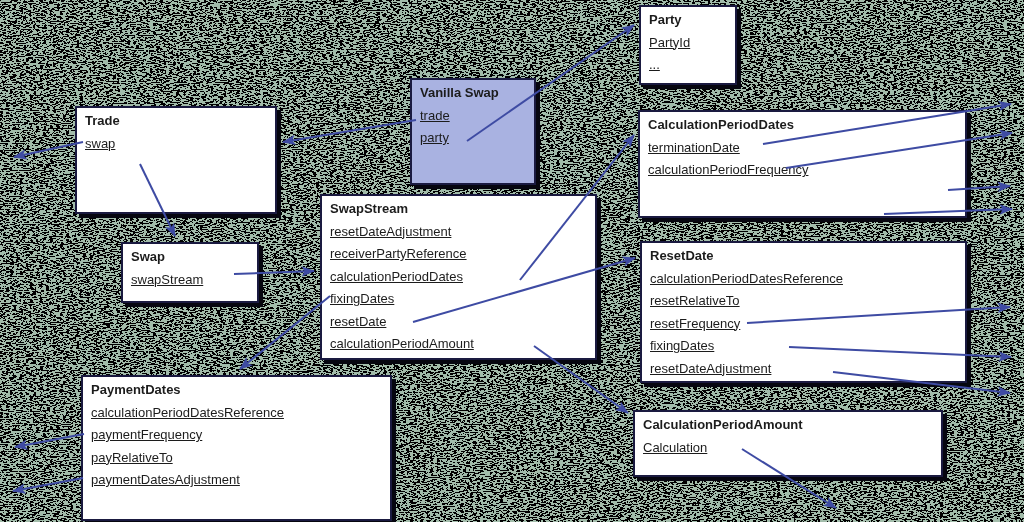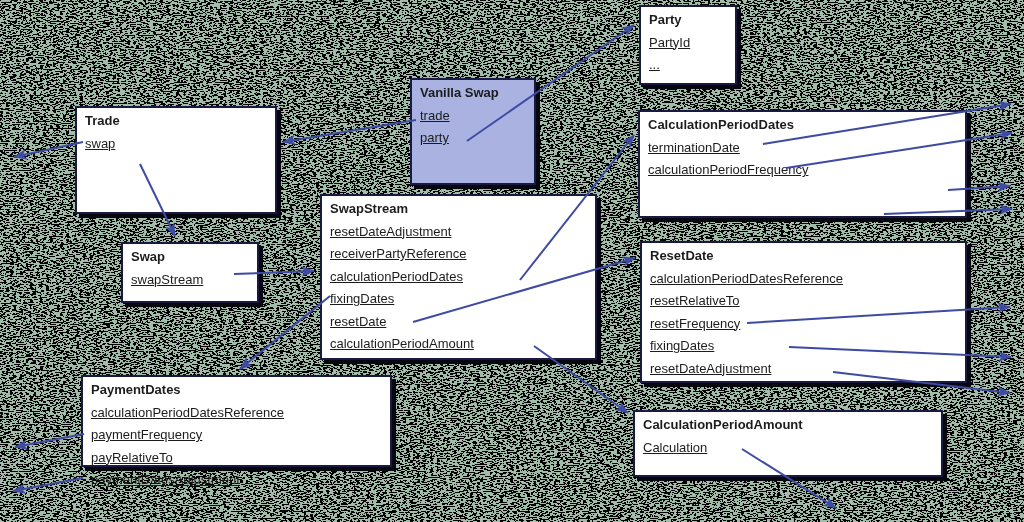--- a/index.html
+++ b/index.html
@@ -92,21 +92,21 @@
 
   <div class="box" style="left:640px;top:241px;width:327px;height:142px">
     <div class="box-title">ResetDate</div>
     <div class="box-field">calculationPeriodDatesReference</div>
     <div class="box-field">resetRelativeTo</div>
     <div class="box-field">resetFrequency</div>
     <div class="box-field">fixingDates</div>
     <div class="box-field">resetDateAdjustment</div>
   </div>
 
-  <div class="box" style="left:81px;top:375px;width:311px;height:92px">
+  <div class="box" style="left:81px;top:375px;width:311px;height:146px">
     <div class="box-title">PaymentDates</div>
     <div class="box-field">calculationPeriodDatesReference</div>
     <div class="box-field">paymentFrequency</div>
     <div class="box-field">payRelativeTo</div>
     <div class="box-field">paymentDatesAdjustment</div>
   </div>
 
   <div class="box" style="left:633px;top:410px;width:310px;height:67px">
     <div class="box-title">CalculationPeriodAmount</div>
     <div class="box-field">Calculation</div>

